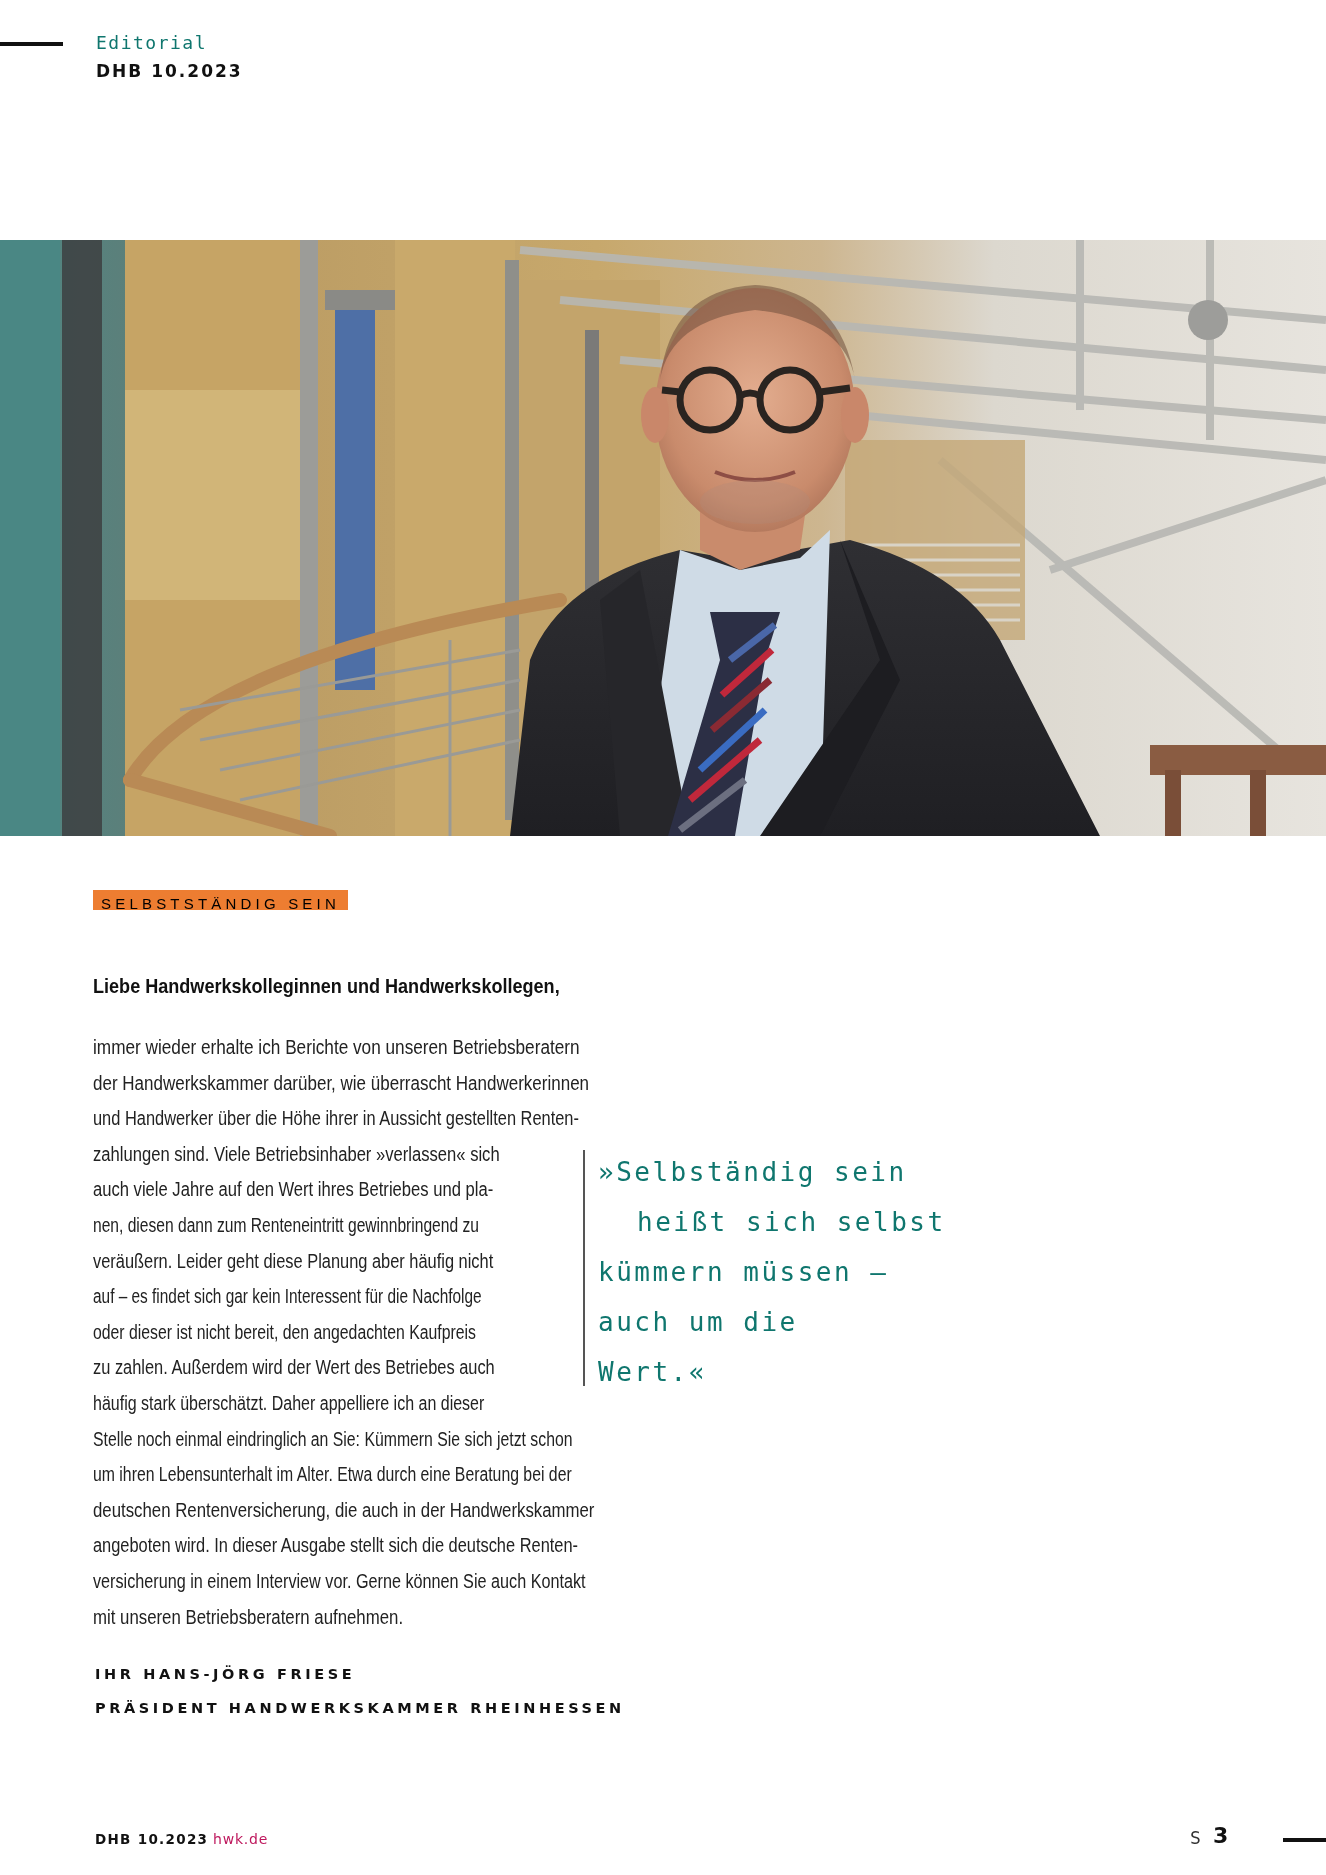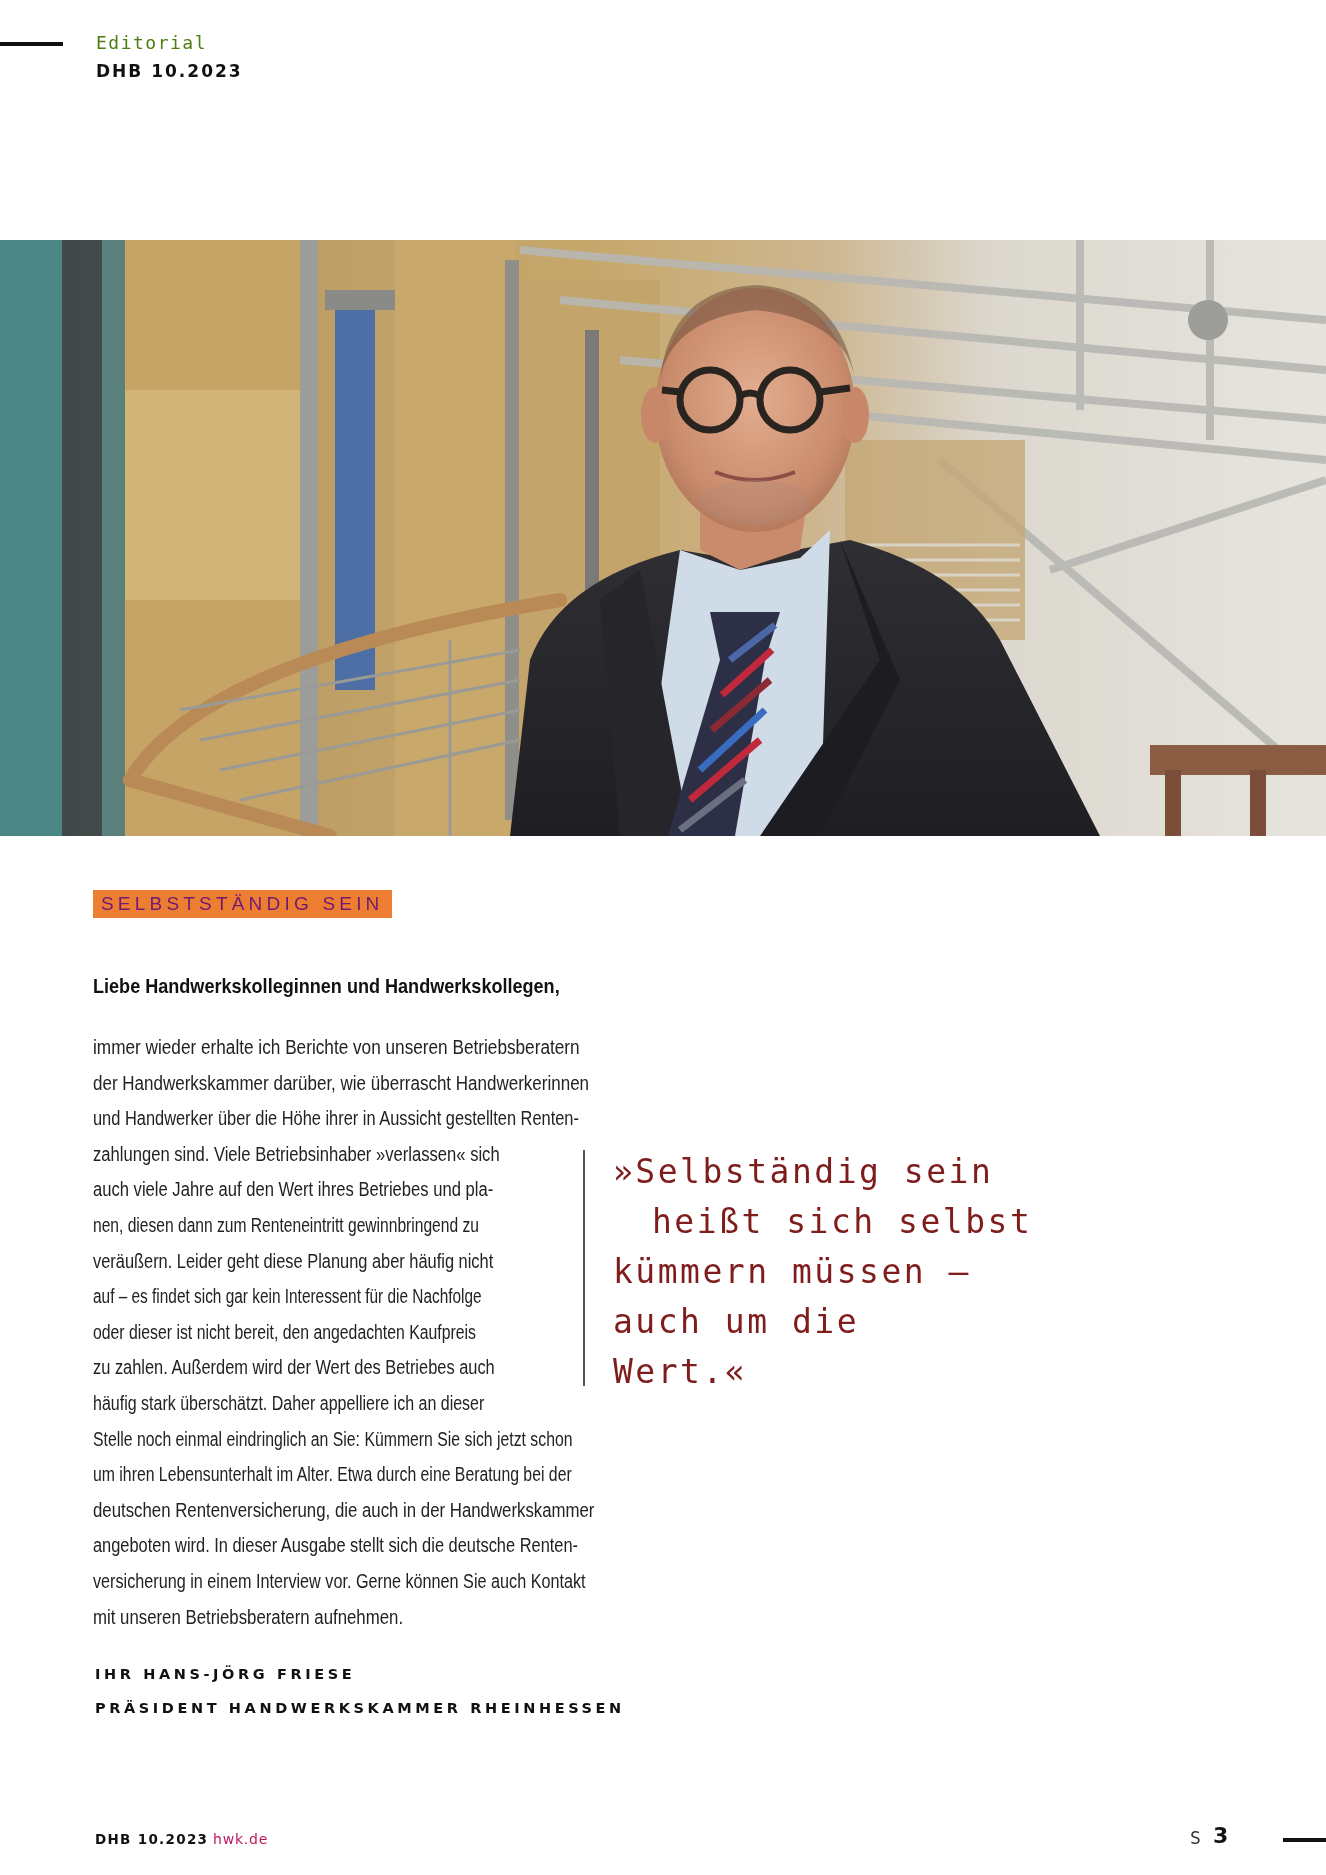--- a/index.html
+++ b/index.html
@@ -1,33 +1,33 @@
 <!DOCTYPE html>
 <html><head>
 <meta charset="utf-8">
 <style>
   html, body { margin: 0; padding: 0; background: #ffffff; }
   body { width: 1326px; height: 1875px; position: relative; overflow: hidden; }
   .abs { position: absolute; }
   .bar { position: absolute; background: #111; height: 4px; }
-  .hdr-section { left: 96px; top: 32px; font-family: "DejaVu Sans Mono", monospace; font-size: 18px; color: #4d7c0f; letter-spacing: 1.5px; font-weight: 300; }
+  .hdr-section { left: 96px; top: 32px; font-family: "DejaVu Sans Mono", monospace; font-size: 18px; color: #0f766e; letter-spacing: 1.5px; font-weight: 300; }
   .hdr-issue { left: 96px; top: 61px; font-family: "DejaVu Sans", sans-serif; font-size: 17px; font-weight: bold; color: #111; letter-spacing: 2px; }
 
   
   .photo { left: 0; top: 240px; width: 1326px; height: 596px; overflow: hidden; }
   .photo svg { display: block; }
 
-  .tag { left: 93px; top: 890px; height: 28px; padding: 0 8px 0 8px; background: #ed7d31; color: #701a75; font-family: "Liberation Sans", sans-serif; font-size: 19px; letter-spacing: 4.2px; line-height: 28px; }
+  .tag { left: 93px; top: 890px; height: 20px; padding: 0 8px 0 8px; background: #ed7d31; color: #000000; font-family: "Liberation Sans", sans-serif; font-size: 15px; letter-spacing: 4.2px; line-height: 28px; }
 
   .salutation { left: 93px; top: 974px; font-family: "Liberation Sans", sans-serif; font-weight: bold; font-size: 21px; color: #111; transform: scaleX(0.86); transform-origin: left top; white-space: nowrap; }
 
   .body-line { position: absolute; left: 93px; font-family: "Liberation Sans", sans-serif; font-size: 20px; color: #222; white-space: nowrap; transform-origin: left top; line-height: 24px; }
 
   .quote-rule { left: 583px; top: 1150px; width: 1.5px; height: 236px; background: #555; }
-  .quote-line { position: absolute; left: 613px; font-family: "DejaVu Sans Mono", monospace; font-size: 33px; color: #7f1d1d; letter-spacing: 2.5px; white-space: nowrap; line-height: 40px; }
+  .quote-line { position: absolute; left: 598px; font-family: "DejaVu Sans Mono", monospace; font-size: 26px; color: #0f766e; letter-spacing: 2.5px; white-space: nowrap; line-height: 40px; }
 
   .sig { position: absolute; left: 95px; font-family: "DejaVu Sans", sans-serif; font-weight: bold; font-size: 14.5px; color: #111; letter-spacing: 3.6px; white-space: nowrap; }
 
   .foot-issue { left: 95px; top: 1831px; font-family: "DejaVu Sans", sans-serif; font-weight: bold; font-size: 13.5px; color: #111; letter-spacing: 1.3px; }
   .foot-site { left: 213px; top: 1831px; font-family: "DejaVu Sans", sans-serif; font-size: 14px; color: #be185d; letter-spacing: 0.8px; }
   .foot-s { left: 1190px; top: 1827px; font-family: "DejaVu Sans Mono", monospace; font-size: 18px; color: #333; }
   .foot-page { left: 1213px; top: 1823px; font-family: "DejaVu Sans", sans-serif; font-weight: bold; font-size: 22px; color: #111; }
 </style>
 </head>
 <body>

